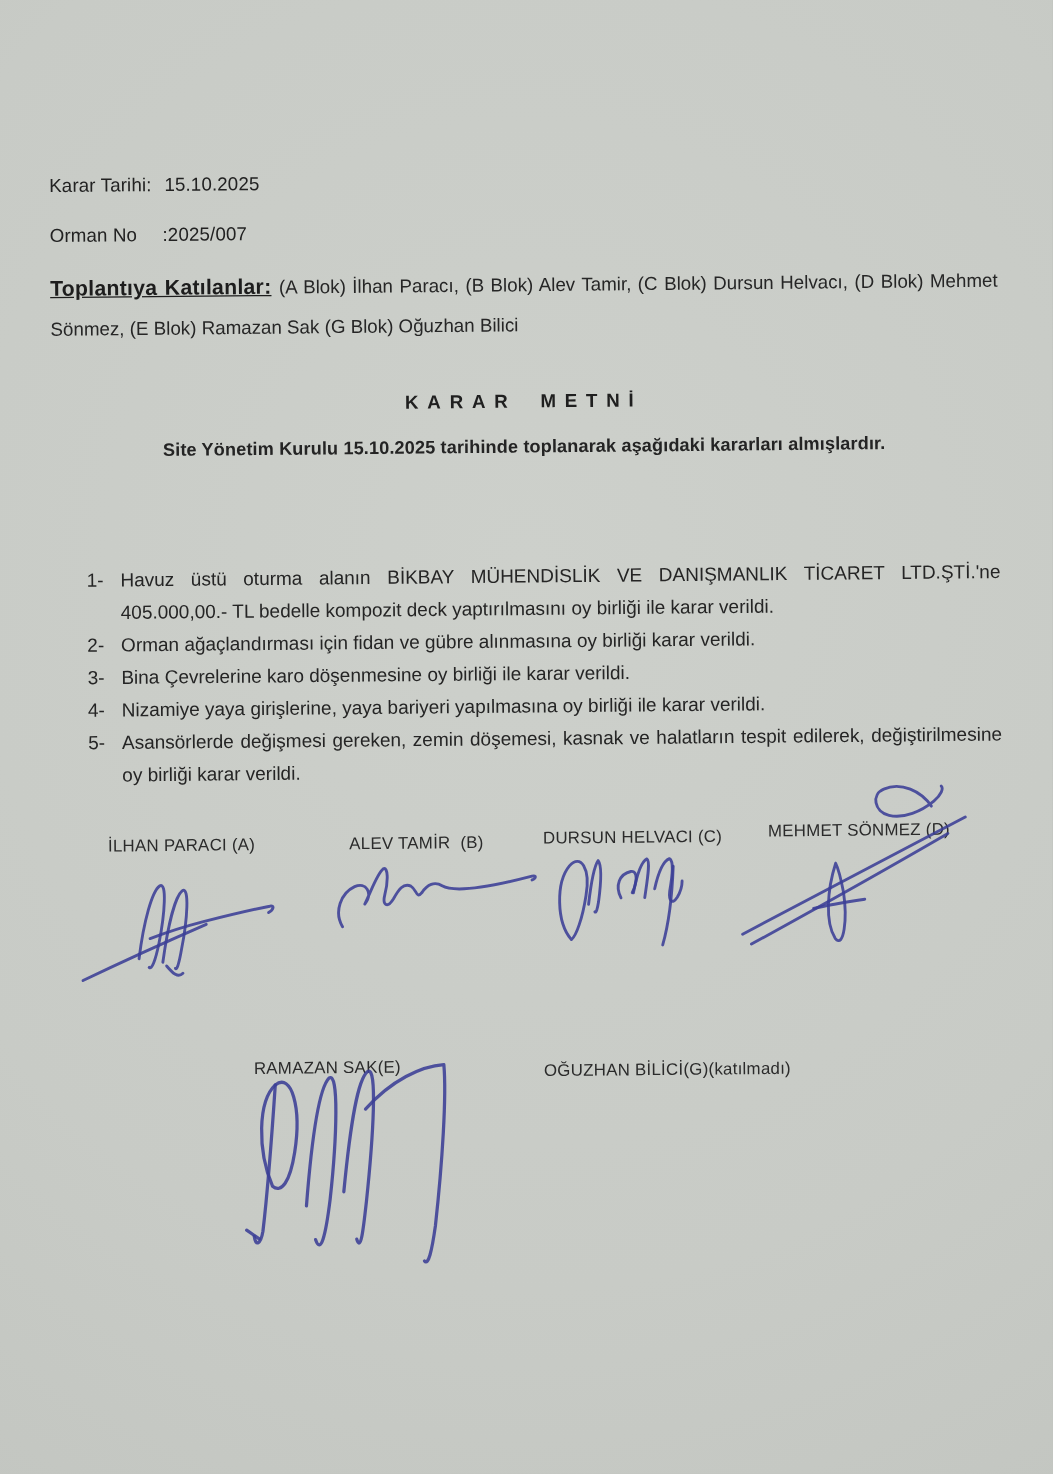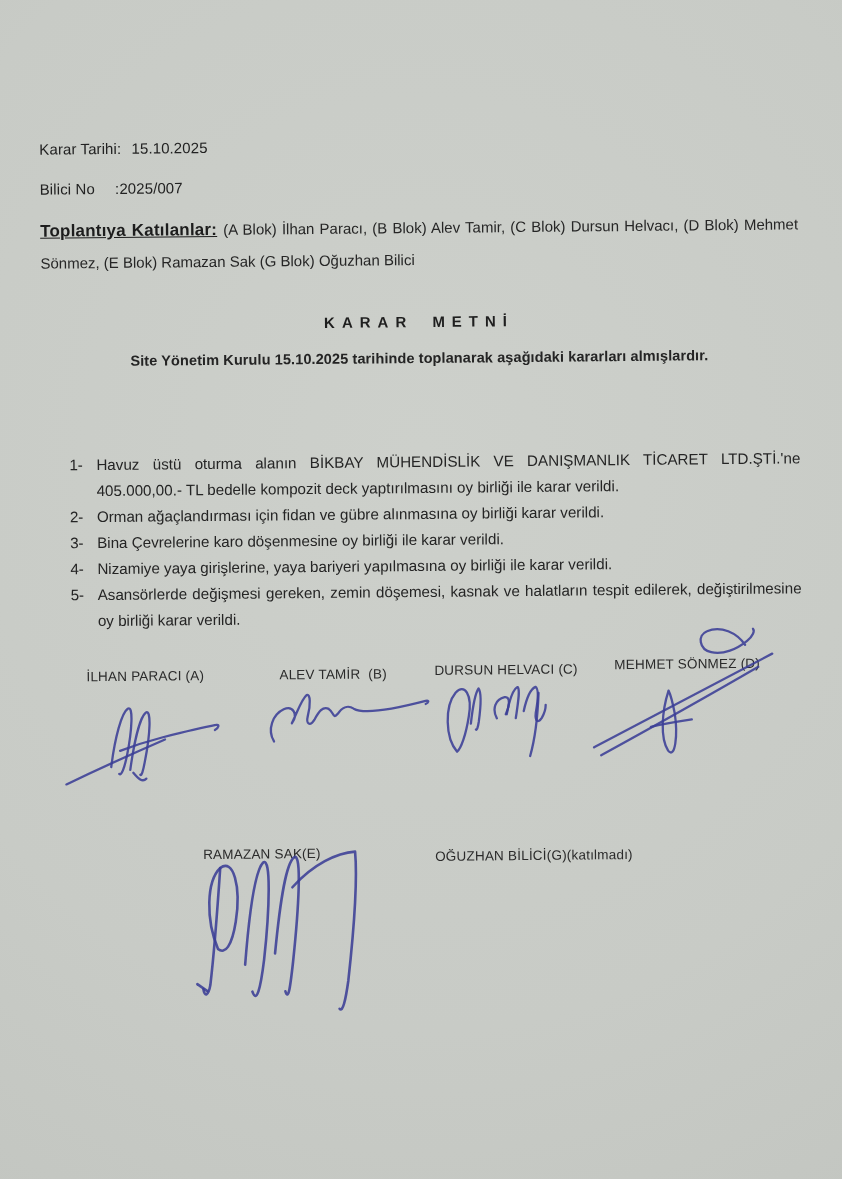--- a/index.html
+++ b/index.html
@@ -76,21 +76,21 @@
 
 <div class="page">
   <div class="sheet">
 
     <div class="meta date">
       <span>Karar Tarihi:</span>
       <span class="gap">15.10.2025</span>
     </div>
 
     <div class="meta no">
-      <span>Bilici No</span>
+      <span>Orman No</span>
       <span class="gap-wide">:2025/007</span>
     </div>
 
     <p class="attendees">
       <span class="att-label">Toplantıya Katılanlar:</span><span>(A Blok) İlhan Paracı, (B Blok) Alev Tamir, (C Blok) Dursun Helvacı, (D Blok) Mehmet Sönmez, (E Blok) Ramazan Sak (G Blok) Oğuzhan Bilici</span>
     </p>
 
     <div class="title">KARAR METNİ</div>
     <div class="subtitle">Site Yönetim Kurulu 15.10.2025 tarihinde toplanarak aşağıdaki kararları almışlardır.</div>
 

